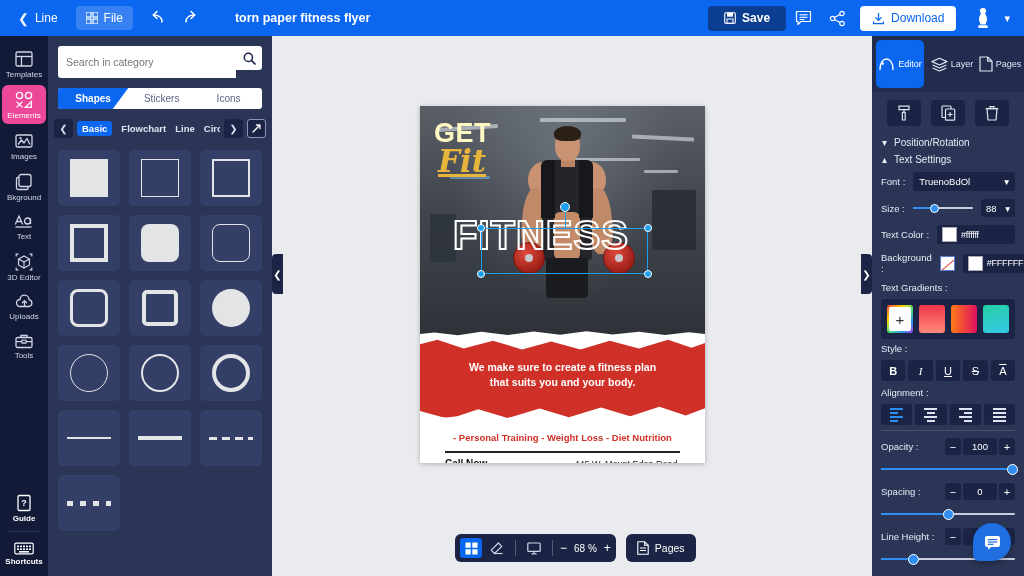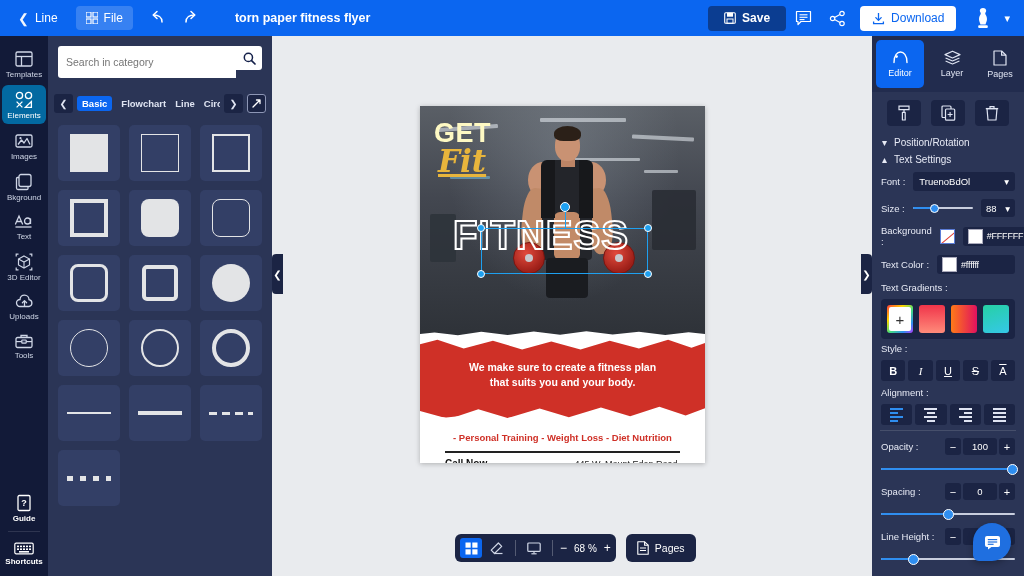--- a/index.html
+++ b/index.html
@@ -43,21 +43,21 @@
   
   .rail {
     position: absolute; left: 0; top: 36px; width: 48px; height: 540px;
     background: #121a38; padding-top: 8px;
   }
   .rail-item {
     width: 44px; margin: 0 auto 2px auto; padding: 6px 0 4px 0; border-radius: 6px;
     display: flex; flex-direction: column; align-items: center; gap: 2px;
     color: #cfd6e6; font-size: 8px; cursor: pointer; text-align: center;
   }
-  .rail-item.active { background: #0369a1; color: #fff; }
+  .rail-item.active { background: #ec4899; color: #fff; }
   .rail-bottom { position: absolute; bottom: 4px; left: 0; width: 48px; }
   .rail-bottom .rail-item { color: #fff; font-weight: bold; }
   .rail-sep { height:1px; background: rgba(255,255,255,.12); margin: 4px 8px; }
 
   
   .panel {
     position: absolute; left: 48px; top: 36px; width: 224px; height: 540px;
     background: #2b3556;
   }
   .search-wrap { padding: 10px 10px 6px 10px; display: flex; }
@@ -220,21 +220,21 @@
   .bb-zoom { color:#fff; font-size:10px; display:flex; align-items:center; gap:7px; }
   .bb-zoom span.sign { cursor:pointer; font-size:12px; }
   .bb-pages { background:#1b2444; border-radius:6px; height:28px; display:flex; align-items:center;
     padding:0 11px; gap:6px; color:#fff; font-size:10.5px; cursor:pointer; }
 
   
   .right {
     position:absolute; left:872px; top:36px; width:152px; height:540px; background:#2b3556;
   }
   .rp-tabs { display:flex; height:56px; background:#222c4e; }
-  .rp-tab { flex:1; display:flex; flex-direction:column; align-items:center; justify-content:center;
+  .rp-tab { flex:1; display:flex; flex-direction:row; align-items:center; justify-content:center;
     gap:3px; color:#dfe4f2; font-size:9px; cursor:pointer; }
   .rp-tab.active { background:#0b66f0; color:#fff; border-radius:5px; margin:4px; }
   .rp-actions { display:flex; justify-content:space-around; padding:8px 10px; }
   .rp-act { width:34px; height:26px; background:#1b2444; border-radius:4px; display:flex;
     align-items:center; justify-content:center; cursor:pointer; color:#dfe4f2; }
   .rp-section { display:flex; align-items:center; gap:7px; padding:3px 10px; color:#e7eaf5;
     font-size:10px; cursor:pointer; }
   .rp-divider { height:1px; background:rgba(255,255,255,.13); margin: 3px 8px; }
   .rp-row { display:flex; align-items:center; padding:4px 9px; color:#e7eaf5; font-size:9.5px; gap:8px; }
   .rp-label { min-width:auto; }
@@ -460,20 +460,25 @@
     <div class="search-wrap">
       <input class="search-input" value="" placeholder="Search in category" style="">
       <div class="search-btn">
         <svg width="13" height="13" viewBox="0 0 13 13">
           <circle cx="5.4" cy="5.4" r="4.1" fill="none" stroke="#14204a" stroke-width="1.5"></circle>
           <line x1="8.6" y1="8.6" x2="12" y2="12" stroke="#14204a" stroke-width="1.7" stroke-linecap="round"></line>
         </svg>
       </div>
     </div>
 
+    <div class="segtabs">
+      <div class="segtab active">Shapes</div>
+      <div class="segtab">Stickers</div>
+      <div class="segtab">Icons</div>
+    </div>
 
     <div class="cattabs">
       <div class="cat-arrow">❮</div>
       <div class="cat-list">
         <span class="cat-item active">Basic</span>
         <span class="cat-item">Flowchart</span>
         <span class="cat-item">Line</span>
         <span class="cat-item">Circle</span>
       </div>
       <div class="cat-arrow">❯</div>
@@ -731,33 +736,33 @@
           <div class="fil" style="width:36%"></div>
         <div class="knb" style="left:calc(36% - 4.5px)"></div>
       </div>
       <div class="sel-sm">
         <span>88</span>
         <span>▾</span>
       </div>
     </div>
 
     <div class="rp-row">
+      <span class="rp-label">Text Color :</span>
+      <div class="swatch-row">
+        <div class="swatch"></div>
+        <span class="hexval">#ffffff</span>
+      </div>
+    </div>
+
+    <div class="rp-row">
       <span class="rp-label">Background :</span>
       <div class="swatch-none"></div>
       <div class="swatch-row">
         <div class="swatch"></div>
         <span class="hexval">#FFFFFF</span>
-      </div>
-    </div>
-
-    <div class="rp-row">
-      <span class="rp-label">Text Color :</span>
-      <div class="swatch-row">
-        <div class="swatch"></div>
-        <span class="hexval">#ffffff</span>
       </div>
     </div>
 
     <div class="rp-row">
       <span class="rp-label">Text Gradients :</span>
     </div>
     <div class="grad-box">
       <div class="grad add"></div>
       <div class="grad" style="background:linear-gradient(180deg,#f0344a,#ff8b7a)"></div>
       <div class="grad" style="background:linear-gradient(90deg,#ff7a18,#e0115f)"></div>

